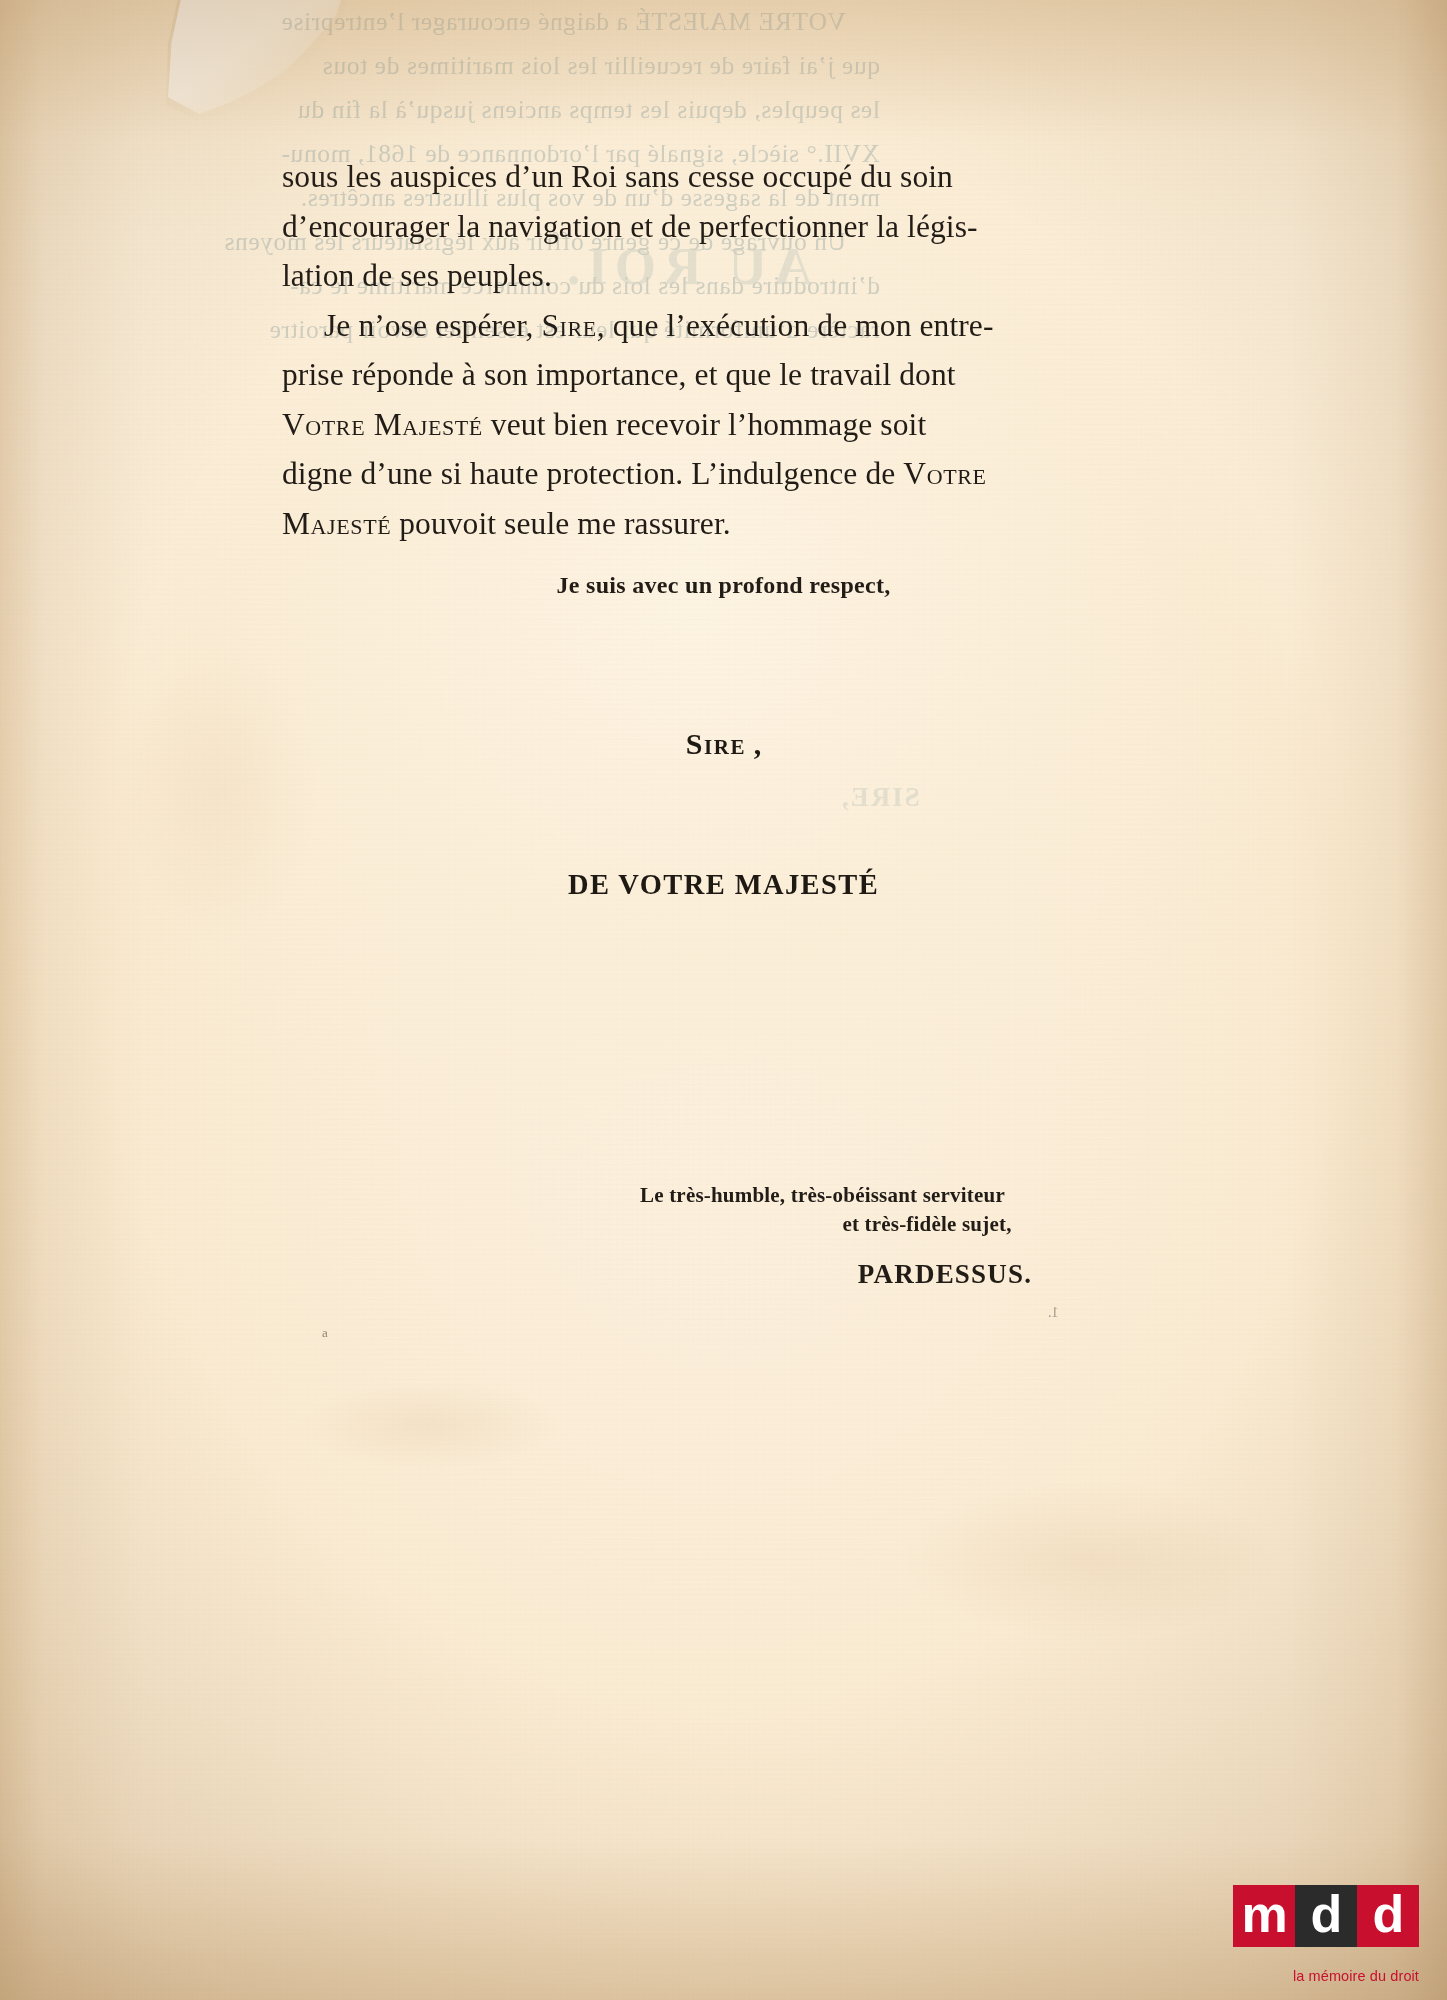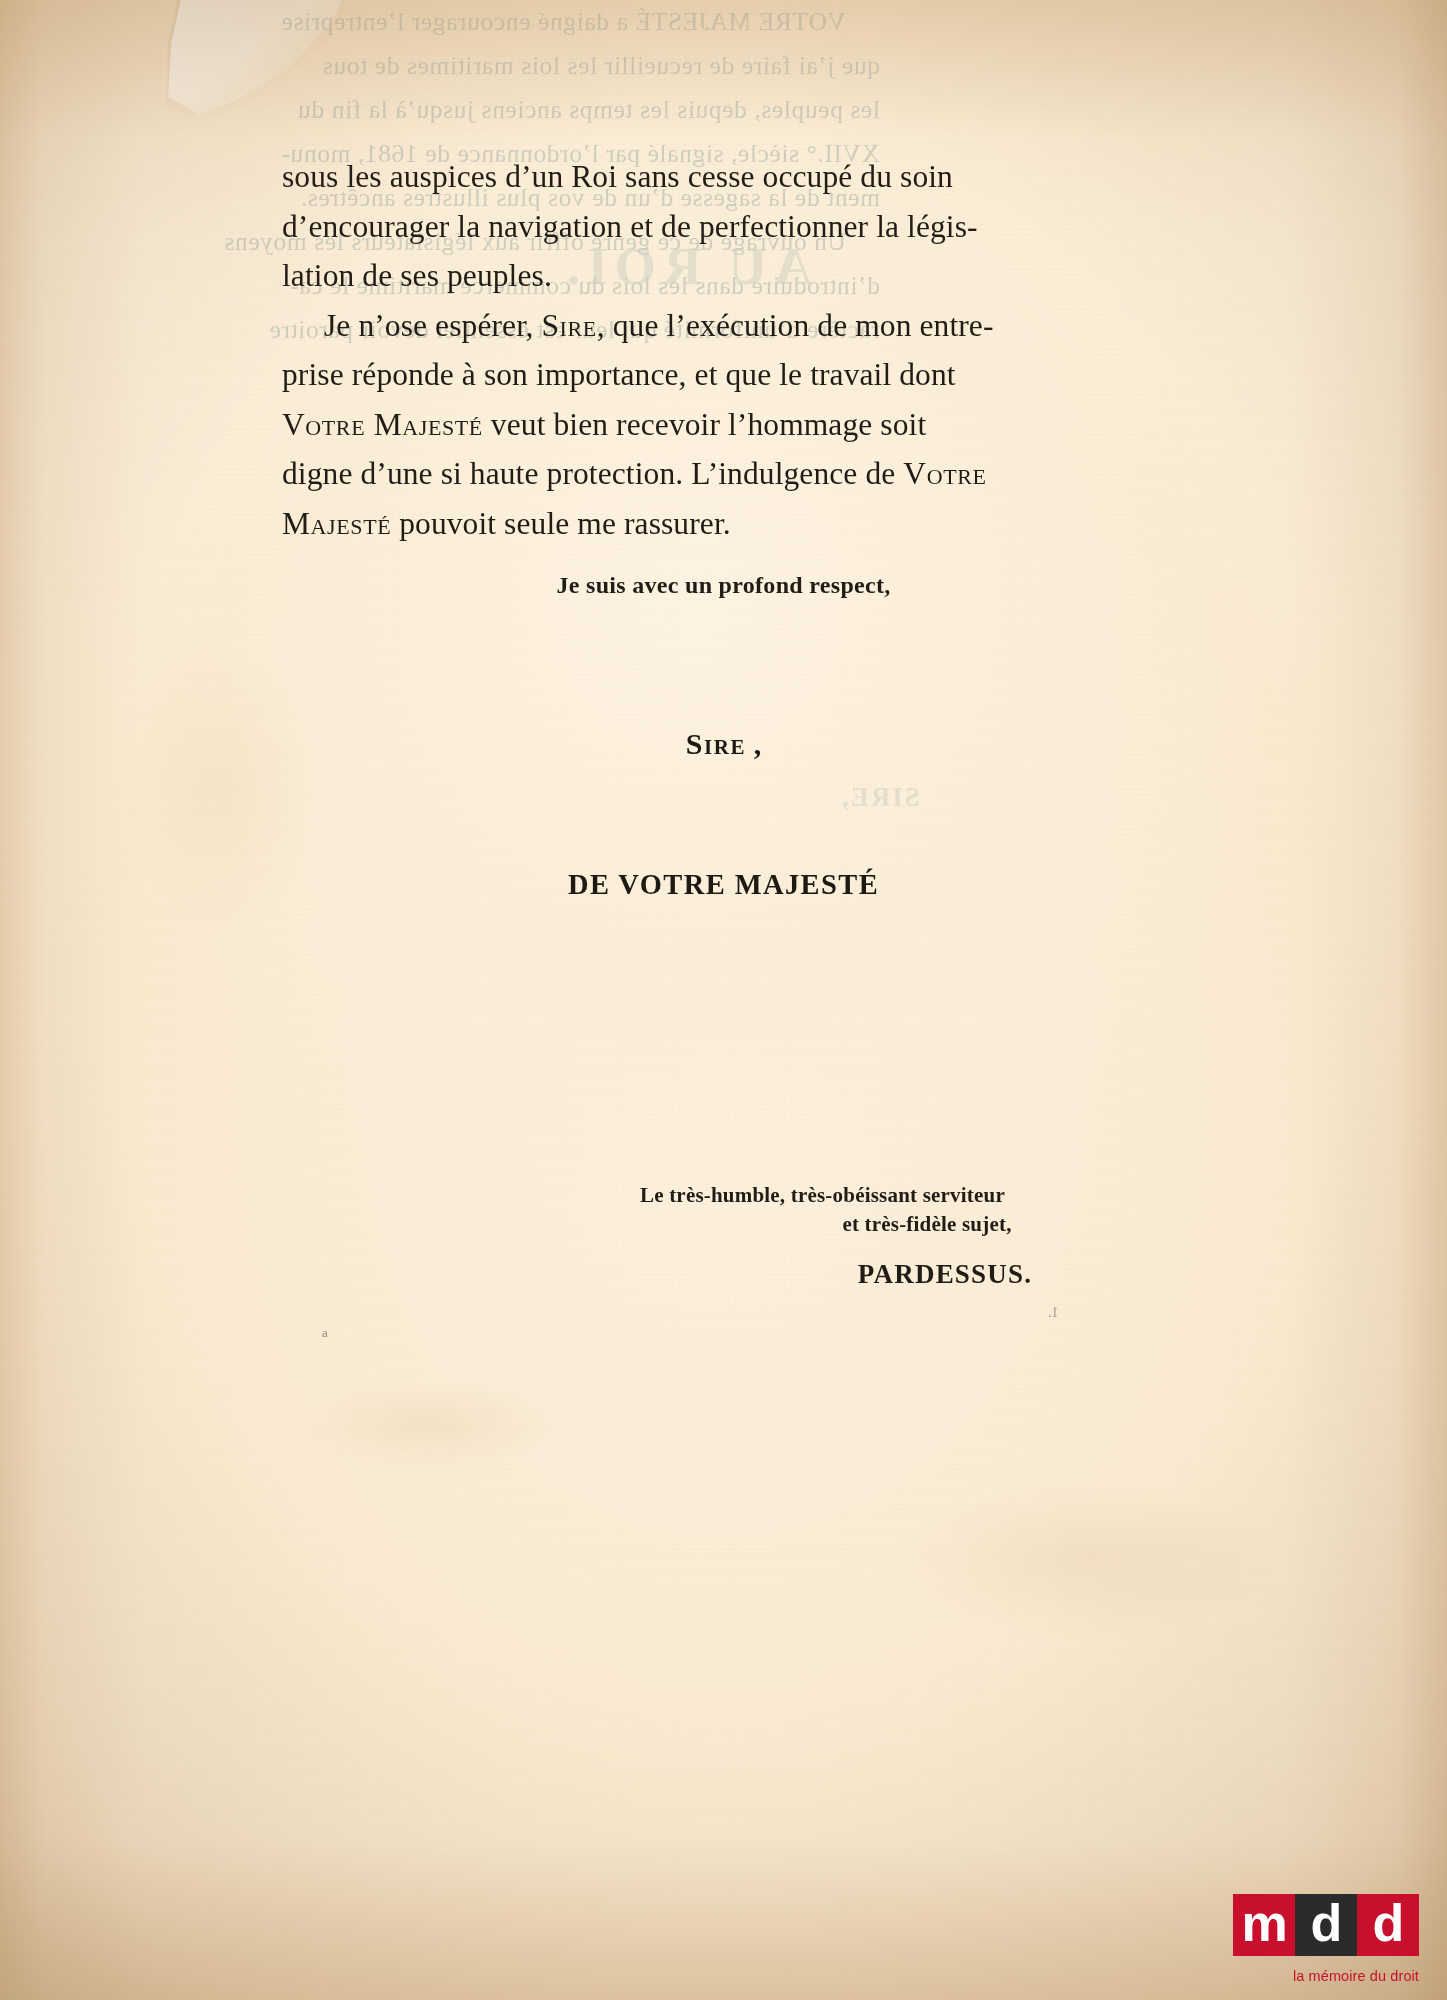--- a/index.html
+++ b/index.html
@@ -283,21 +283,21 @@
     color: #ffffff;
     font-family: "Liberation Sans", sans-serif;
     font-size: 52px;
     font-weight: 700;
     line-height: 58px;
     text-align: center;
     letter-spacing: -1px;
   }
   .logo-sq.dark { background: #2b2b2b; }
   .logo-tag {
-    margin-top: 12px;
+    margin-top: 21px;
     color: #c8102e;
     font-family: "Liberation Sans", sans-serif;
     font-size: 14.5px;
     letter-spacing: 0.1px;
     white-space: nowrap;
   }
 
   
   .vignette {
     position: absolute;

